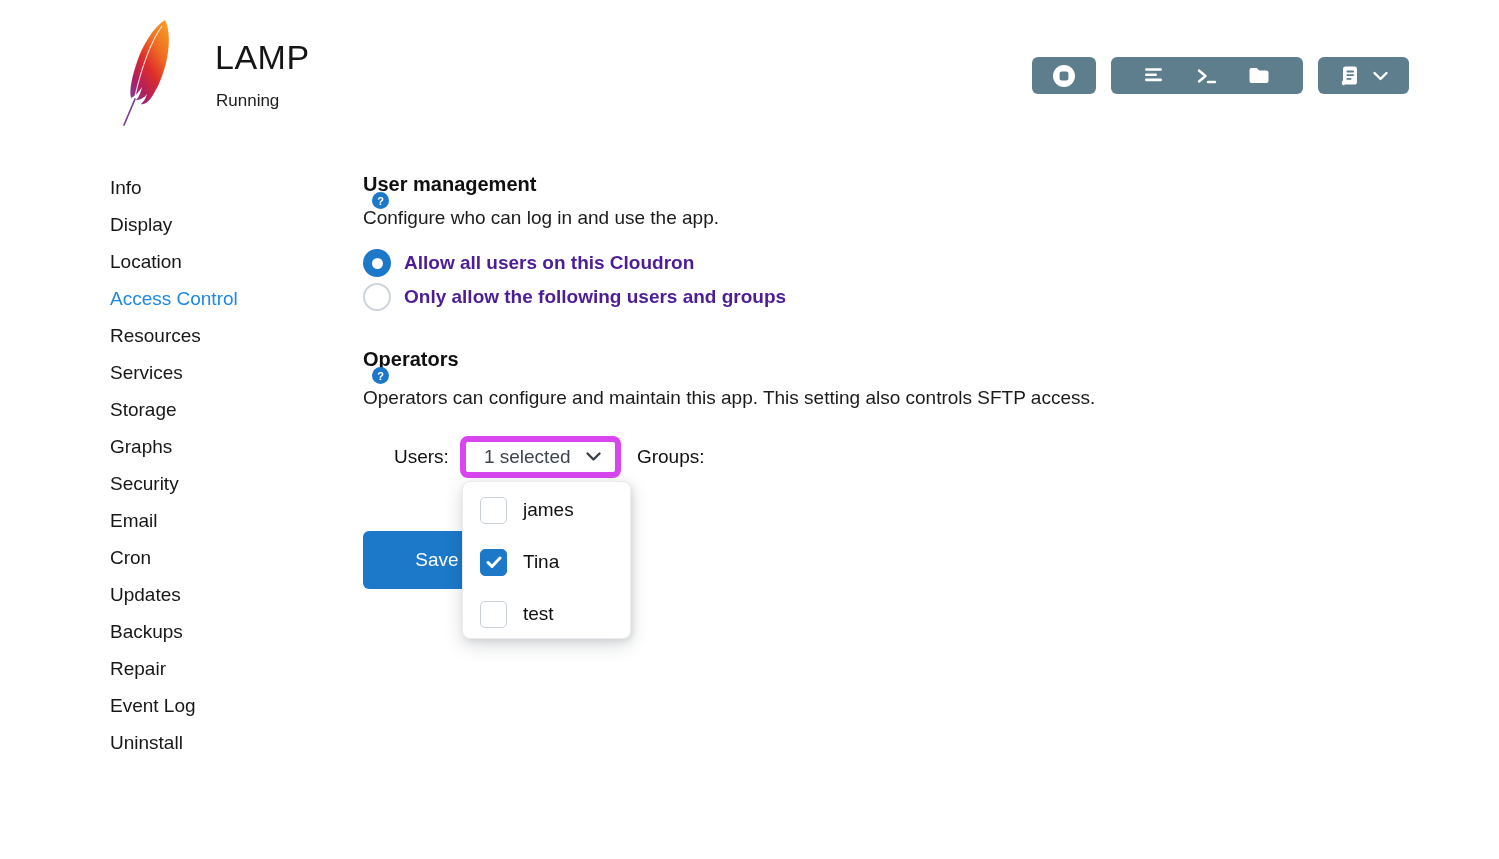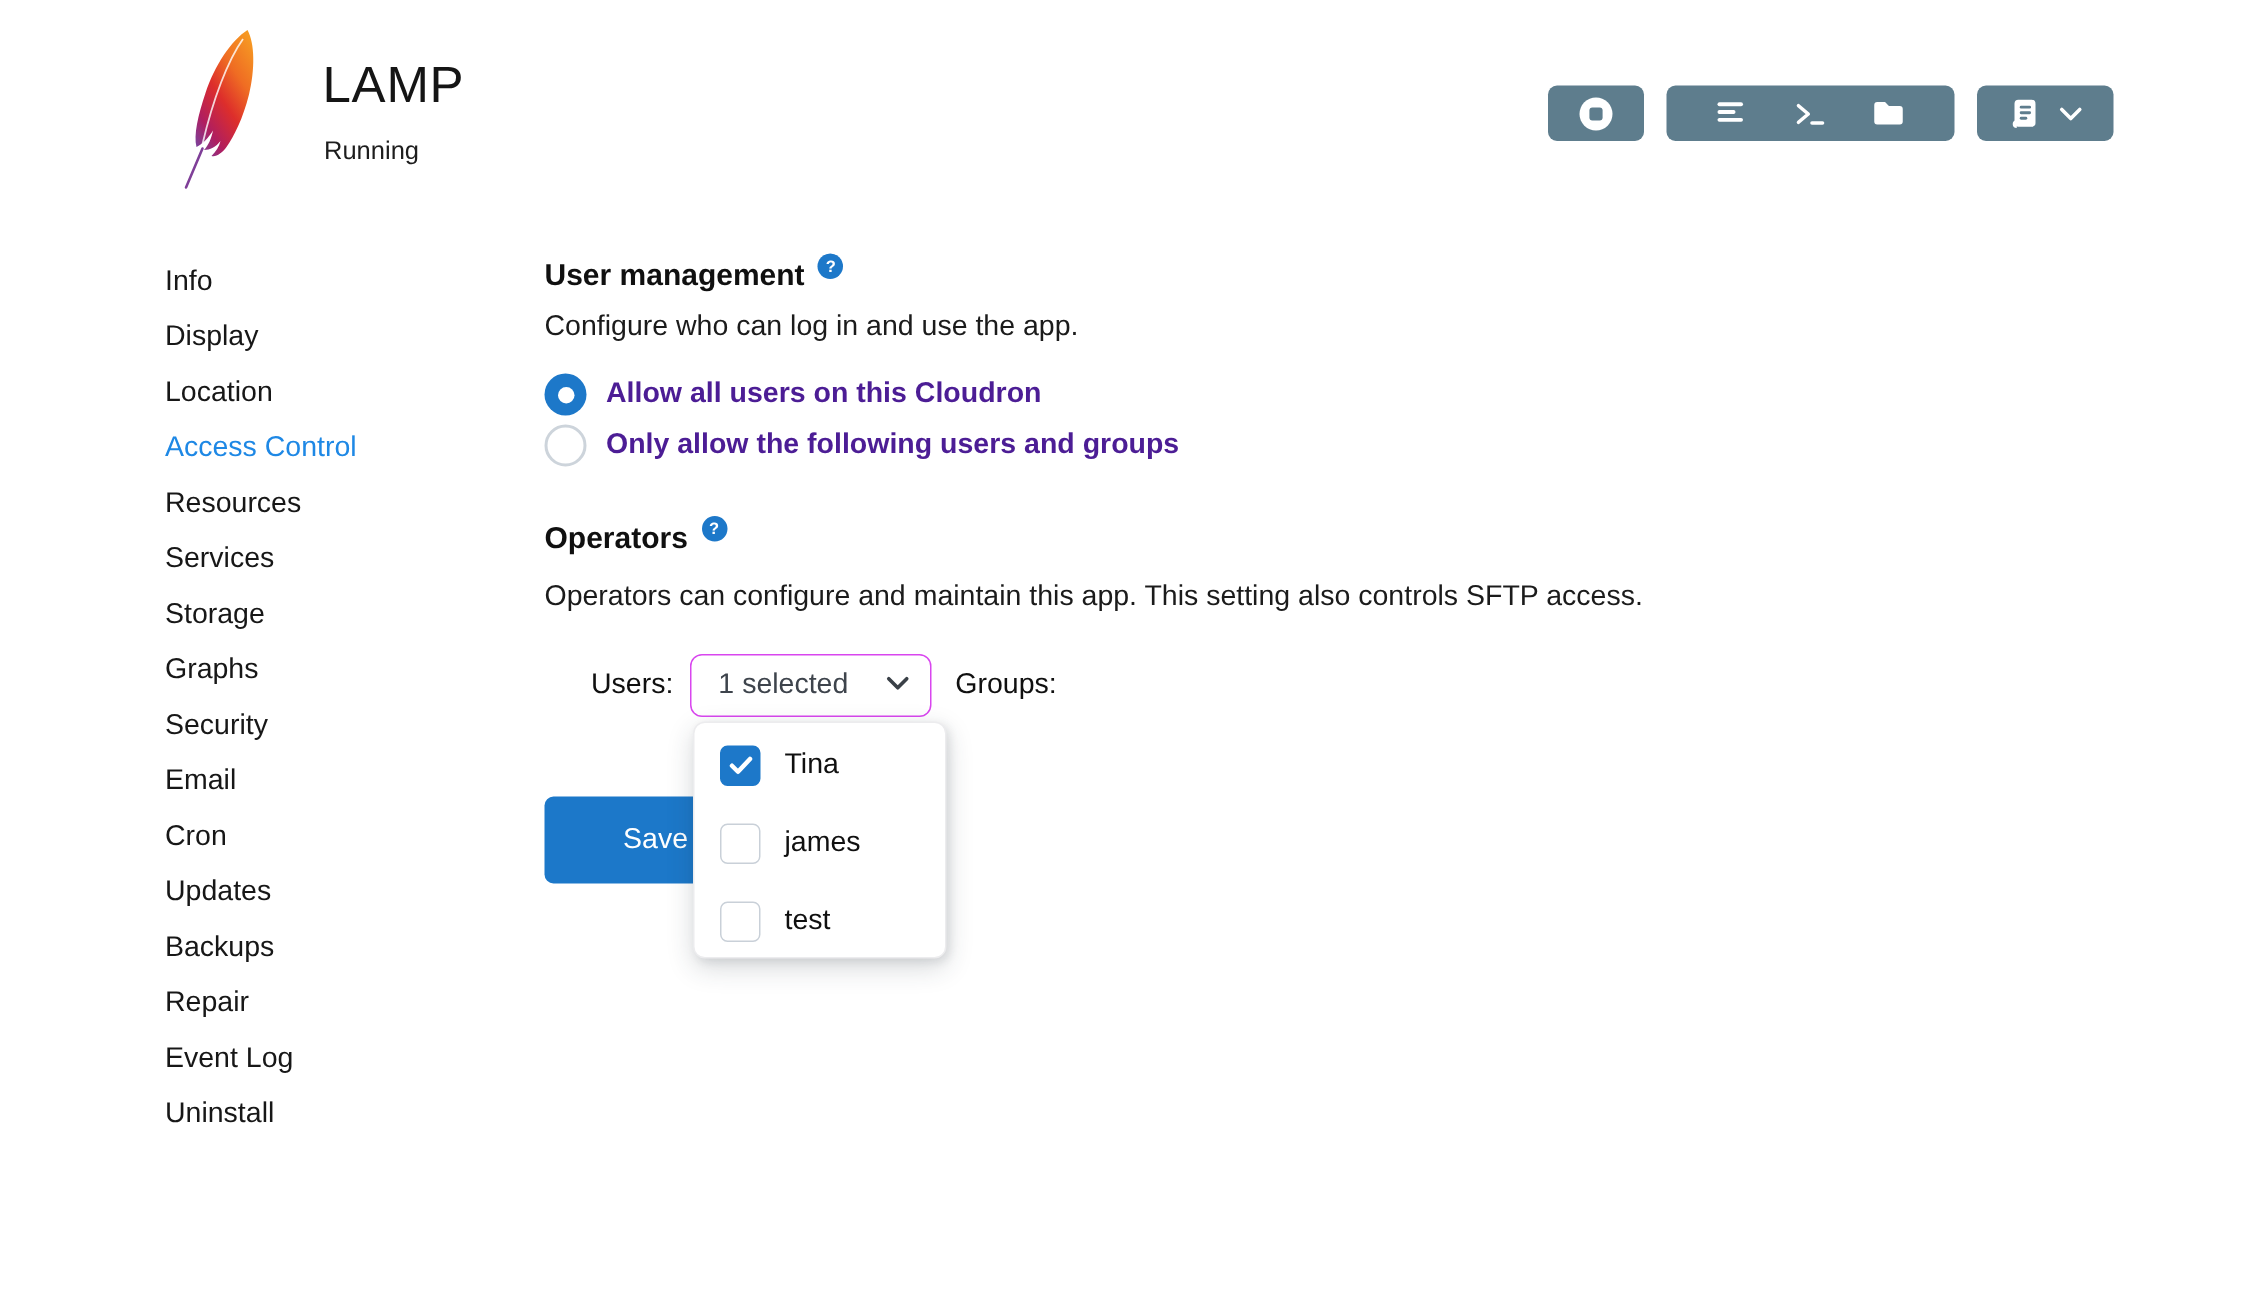--- a/index.html
+++ b/index.html
@@ -19,42 +19,42 @@
   .btn-stop    { left:1032px; width:64px; }
   .btn-triple  { left:1111px; width:192px; justify-content:space-around; padding:0 18px; }
   .btn-journal { left:1318px; width:91px; gap:12px; }
 
   
   .sidebar { position:absolute; left:110px; top:169px; }
   .sidebar-item { height:37px; display:flex; align-items:center; font-size:19px; color:#171717; cursor:pointer; white-space:nowrap; }
   .sidebar-item.on { color:#1e88e5; }
 
   
-  .sec-title { position:absolute; left:363px; display:flex; align-items:flex-start; font-size:20px; font-weight:700; color:#101010; }
+  .sec-title { position:absolute; left:363px; display:flex; align-items:flex-start; font-size:20px; font-weight:700; color:#101010;flex-direction:column; }
   .h-usermgmt { top:173px; }
   .h-operators { top:348px; }
   .help-badge { width:17px; height:17px; border-radius:50%; background:#1d78c9; color:#fff; font-size:11px;
                 font-weight:700; display:flex; align-items:center; justify-content:center; margin-left:9px;
                 transform:translateY(-4px); cursor:pointer; }
   .sec-desc { position:absolute; left:363px; font-size:19px; color:#1b1b1b; }
   .d-usermgmt { top:207px; }
   .d-operators { top:387px; }
 
   .radio-group { position:absolute; left:363px; top:246px; }
   .radio-row { display:flex; align-items:center; height:34px; cursor:pointer; }
   .radio { width:28px; height:28px; border-radius:50%; border:2px solid #cdd4db; background:#fff;
            margin-right:13px; position:relative; flex:none; }
   .radio.on { border:none; background:#1d78c9; }
   .radio.on::after { content:""; position:absolute; left:8.5px; top:8.5px; width:11px; height:11px;
                      border-radius:50%; background:#fff; }
   .radio-label { font-size:19px; font-weight:700; color:#4c1d95; }
 
   .controls { position:absolute; left:394px; top:436px; display:flex; align-items:center; }
   .ctl-label { font-size:19px; color:#101010; margin-right:11px; }
-  .select-btn { height:42px; border:1px solid #d946ef; border-radius:8px; background:#fff; cursor:pointer;
+  .select-btn { height:42px; border:6px solid #d946ef; border-radius:8px; background:#fff; cursor:pointer;
                 display:flex; align-items:center; justify-content:space-between; padding:0 13px 0 18px;
                 font-size:19px; color:#3e444c; }
   .select-users { width:161px; margin-right:16px; }
   .select-groups { width:165px; }
   .chev { flex:none; margin-left:10px; }
 
   .save-btn { position:absolute; left:363px; top:531px; width:148px; height:58px; background:#1c78c9;
               border:none; border-radius:6px; color:#ffffff; font-size:19px; font-family:inherit;
               cursor:pointer; z-index:1; }
 
@@ -223,34 +223,34 @@
           </svg>
       </span>
     </div>
     <span class="ctl-label">Groups:</span>
   </div>
 
   <button class="save-btn">Save</button>
 
   <div class="dropdown-panel">
     <div class="dd-row">
+      <span class="checkbox">
+        
+      </span>
+      <span class="dd-label">james</span>
+    </div>
+    <div class="dd-row">
       <span class="checkbox on">
         <svg width="16" height="13" viewBox="0 0 16 13">
             <path d="M2,6.5 L6,10.5 L14,2" stroke="#fff" stroke-width="3" fill="none" stroke-linecap="round" stroke-linejoin="round"></path>
           </svg>
       </span>
       <span class="dd-label">Tina</span>
     </div>
     <div class="dd-row">
       <span class="checkbox">
         
       </span>
-      <span class="dd-label">james</span>
-    </div>
-    <div class="dd-row">
-      <span class="checkbox">
-        
-      </span>
       <span class="dd-label">test</span>
     </div>
   </div>
 
 </div>
 
 </body></html>

